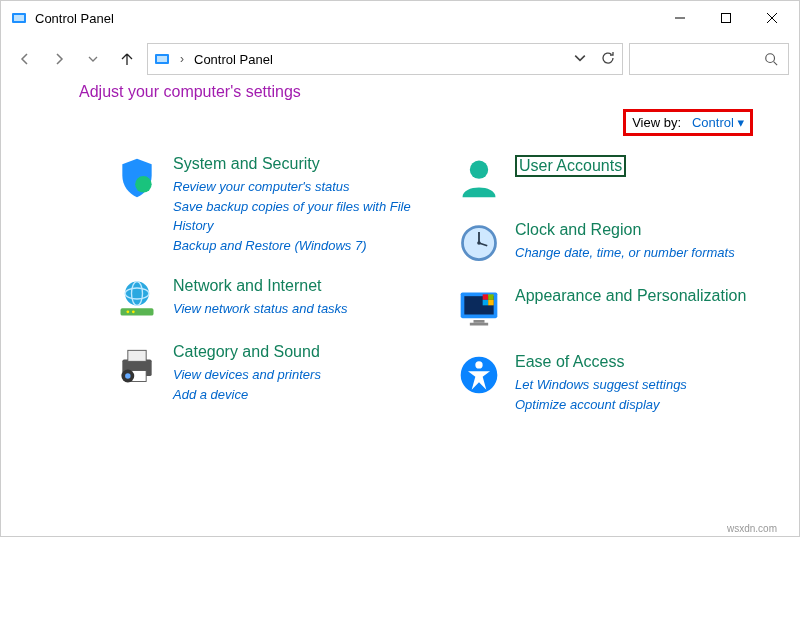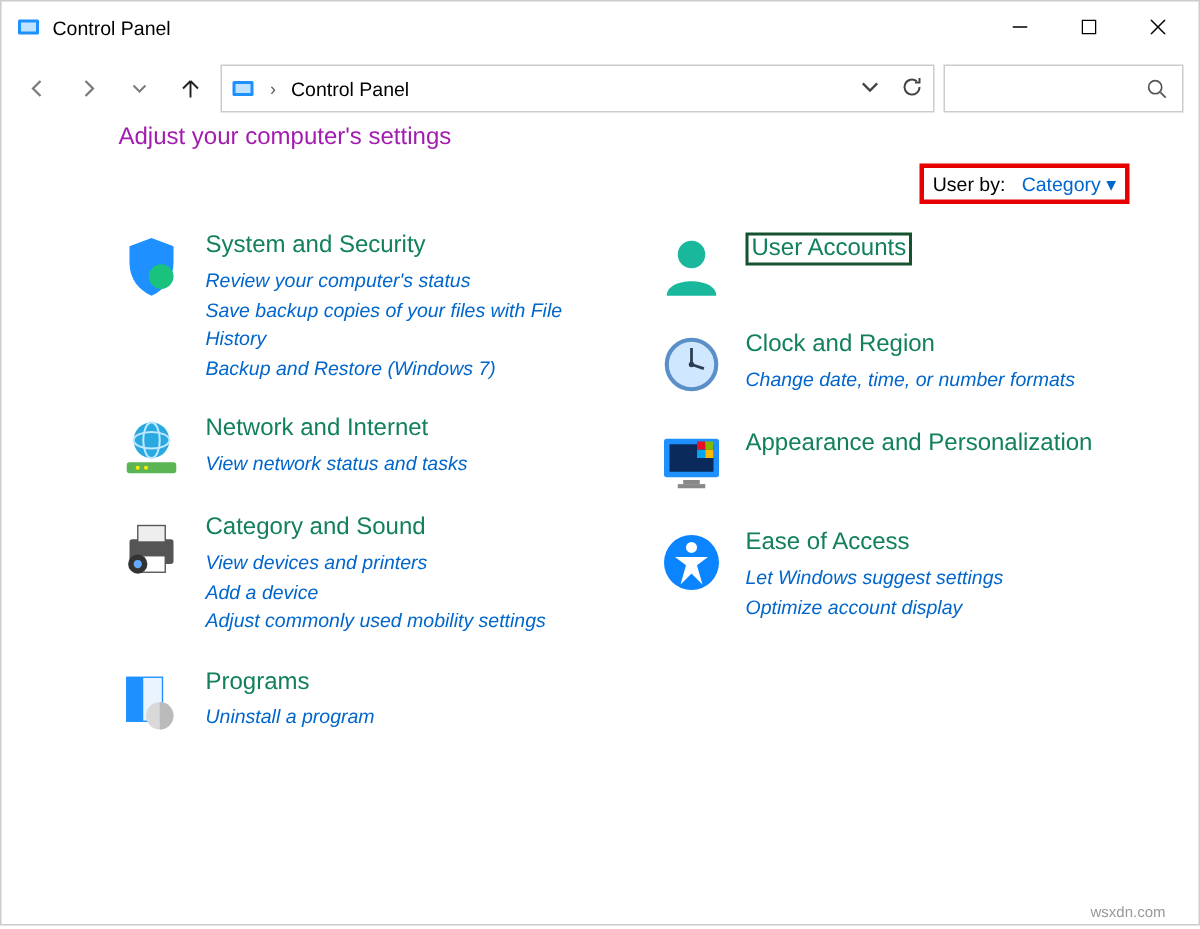--- a/index.html
+++ b/index.html
@@ -1,30 +1,30 @@
 <!DOCTYPE html>
 <html><head>
 <meta charset="utf-8">
 <style>
   * { box-sizing: border-box; margin: 0; padding: 0; }
   body { font-family: "Segoe UI", Arial, sans-serif; font-size: 13px; color: #000; background: #fff; width: 800px; }
-  .window { border: 1px solid #ccc; width: 800px; height: 617px; background: #fff; overflow: hidden; position: relative; }
+  .window { border: 1px solid #ccc; width: 800px; height: 537px; background: #fff; overflow: hidden; position: relative; }
   .titlebar { display: flex; align-items: center; height: 34px; padding: 0 4px 0 10px; }
   .app-icon { width: 16px; height: 16px; margin-right: 8px; }
   .title-text { flex: 1; font-size: 13px; }
   .win-btns { display: flex; }
   .win-btn { width: 46px; height: 30px; display: flex; align-items: center; justify-content: center; cursor: default; }
   .navbar { display: flex; align-items: center; height: 48px; padding: 0 10px; gap: 6px; }
   .nav-arrow { width: 28px; height: 28px; display: flex; align-items: center; justify-content: center; color: #7a7a7a; }
   .nav-arrow.enabled { color: #222; }
   .addr { flex: 1; border: 1px solid #ccc; height: 32px; display: flex; align-items: center; padding: 0 6px; gap: 10px; }
   .addr .chev { color: #555; font-size: 12px; }
   .addr-right { margin-left: auto; display: flex; align-items: center; gap: 14px; color: #444; }
   .search { width: 160px; height: 32px; border: 1px solid #ccc; display: flex; align-items: center; justify-content: flex-end; padding: 0 10px; color: #555; }
-  .content { padding: 26px 40px 10px 78px; display: flex; gap: 40px; }
+  .content { padding: 26px 40px 10px 114px; display: flex; gap: 40px; }
   .heading { color: #a21caf; font-size: 16px; margin-bottom: 28px; }
   .viewby { position: absolute; right: 46px; top: 108px; font-size: 13px; border: 3px solid #e60000; padding: 3px 6px; }
   .viewby a { color: #0066cc; cursor: default; }
   .col { flex: 1; display: flex; flex-direction: column; gap: 22px; }
   .item { display: flex; gap: 14px; }
   .icn { width: 44px; height: 44px; flex-shrink: 0; }
   .cat { color: #12805c; font-size: 16px; margin-bottom: 4px; display: inline-block; }
   .hl { border: 2px solid #14532d; padding: 0 2px; }
   .lnk { color: #0066cc; font-size: 13px; display: block; line-height: 1.5; cursor: default; font-style: italic; }
   .shield { display: inline-block; vertical-align: middle; margin-right: 4px; }
@@ -105,22 +105,22 @@
           <line x1="11" y1="11" x2="15" y2="15" stroke="currentColor" stroke-width="1.3"></line>
         </svg>
     </div>
   </div>
 
   <div style="padding:0 40px 0 78px">
     <div class="heading">Adjust your computer's settings</div>
   </div>
 
   <div class="viewby">
-    <span>User by:</span>&nbsp;&nbsp;
-    <a><span>Category</span> <span>▾</span></a>
+    <span>View by:</span>&nbsp;&nbsp;
+    <a><span>Control</span> <span>▾</span></a>
   </div>
 
   <div class="content">
 
     <div class="col">
       <div class="item">
         <svg class="icn" viewBox="0 0 48 48">
             <path d="M24 4 L40 10 V22 C40 34 33 42 24 46 C15 42 8 34 8 22 V10 Z" fill="#1e90ff"></path>
             <circle cx="31" cy="32" r="9" fill="#19c37d"></circle>
           </svg>
@@ -152,36 +152,23 @@
             <rect x="8" y="18" width="32" height="18" rx="2" fill="#555"></rect>
             <rect x="14" y="8" width="20" height="12" fill="#eee" stroke="#555"></rect>
             <rect x="14" y="30" width="20" height="12" fill="#fff" stroke="#555"></rect>
             <circle cx="14" cy="36" r="7" fill="#333"></circle>
             <circle cx="14" cy="36" r="3" fill="#6af"></circle>
           </svg>
         <div>
           <a class="cat">Category and Sound</a>
           <a class="lnk">View devices and printers</a>
           <a class="lnk">Add a device</a>
-          <a class="lnk">Adjust commonly used mobility settings</a>
-        </div>
-      </div>
-
-      <div class="item">
-        <svg class="icn" viewBox="0 0 48 48">
-            <rect x="6" y="6" width="26" height="32" fill="#eaf4ff" stroke="#1e90ff"></rect>
-            <rect x="6" y="6" width="12" height="32" fill="#1e90ff"></rect>
-            <circle cx="30" cy="34" r="10" fill="#d9d9d9"></circle>
-            <path d="M30 24 a10 10 0 0 1 0 20" fill="#bbb"></path>
-          </svg>
-        <div>
-          <a class="cat">Programs</a>
-          <a class="lnk">Uninstall a program</a>
-        </div>
-      </div>
+        </div>
+      </div>
+
     </div>
 
     <div class="col">
       <div class="item">
         <svg class="icn" viewBox="0 0 48 48">
             <circle cx="24" cy="16" r="10" fill="#19b89c"></circle>
             <path d="M6 46 C6 32 42 32 42 46 Z" fill="#19b89c"></path>
           </svg>
         <div>
           <a class="cat hl">User Accounts</a><br>

